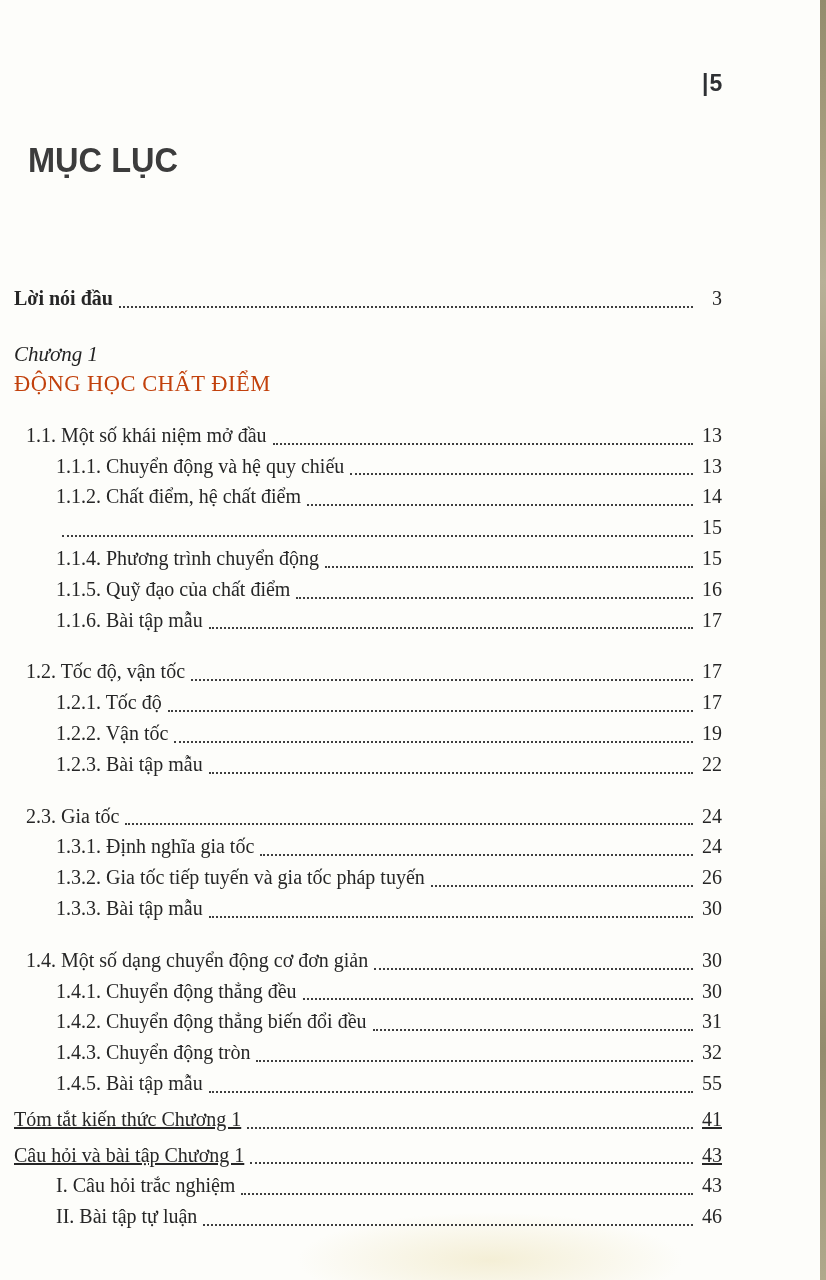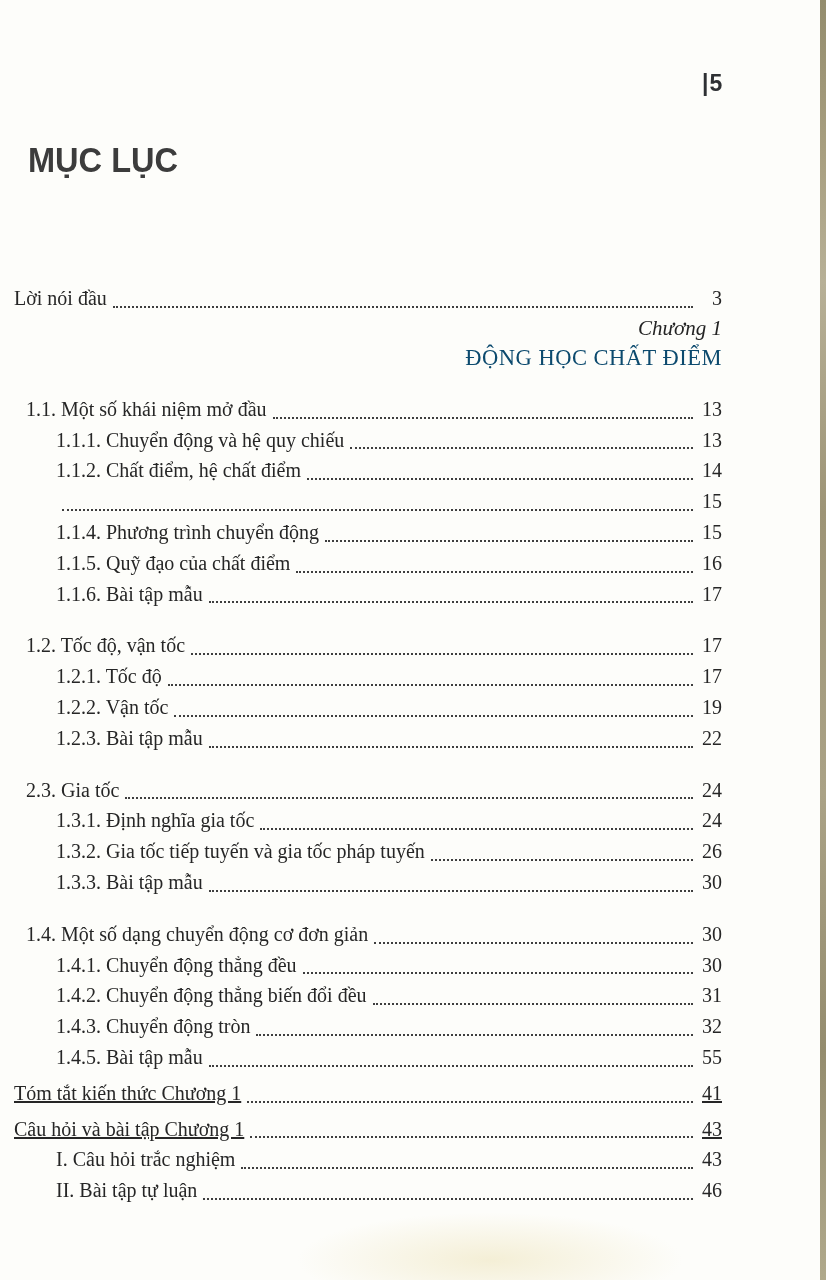--- a/index.html
+++ b/index.html
@@ -42,33 +42,33 @@
     white-space:nowrap;
   }
   .row .lbl{flex:0 0 auto;}
   .row .dots{
     flex:1 1 auto;
     border-bottom:2px dotted #3e3e3e;
     margin:0 3px 6px 6px;
     min-width:10px;
   }
   .row .pg{flex:0 0 auto;min-width:26px;text-align:right;}
-  .row.preface .lbl{font-weight:normal;}
+  .row.preface .lbl{font-weight:bold;}
   .row.section{padding-left:12px;margin-top:21px;}
   .row.sub{padding-left:42px;align-items:flex-end;}
   .row.extra{padding-left:0;margin-top:5px;text-decoration:underline;}
   .chapter-head{
-    margin-top:0;
-    text-align:right;
+    margin-top:26px;
+    text-align:left;
   }
   .chapter-kicker{
     font-style:italic;font-size:21px;line-height:28px;color:#242424;
   }
   .chapter-title{
-    font-size:22.5px;line-height:31px;letter-spacing:0.5px;color:#0c4a6e;
+    font-size:22.5px;line-height:31px;letter-spacing:0.5px;color:#c2410c;
     margin-bottom:8px;
   }
 </style>
 </head>
 <body>
 
 <div class="screenshot">
 
   <div class="spine-edge"></div>
   <div class="stain"></div>

